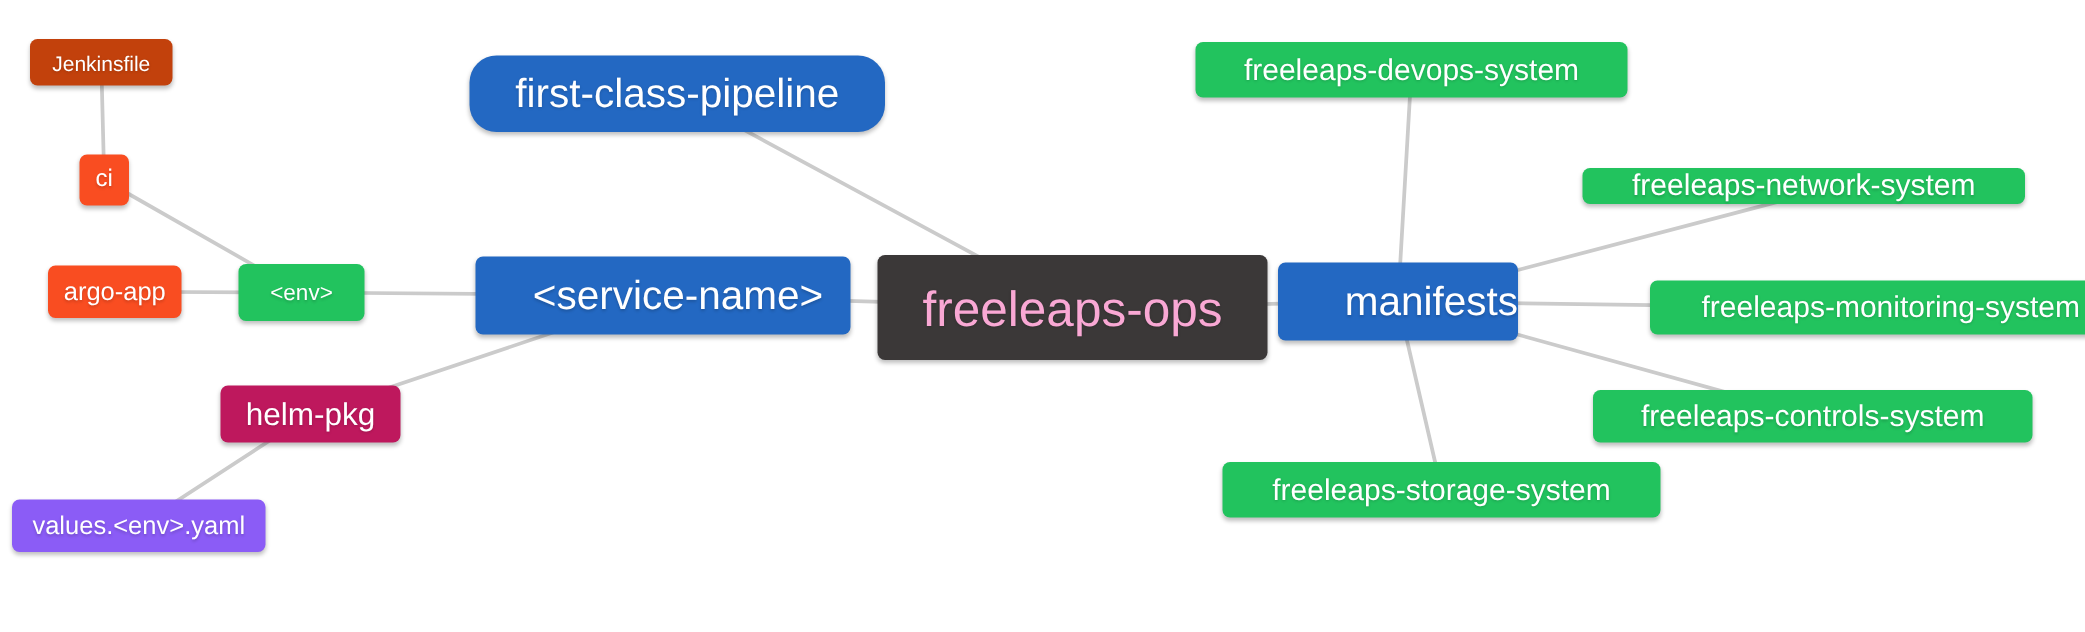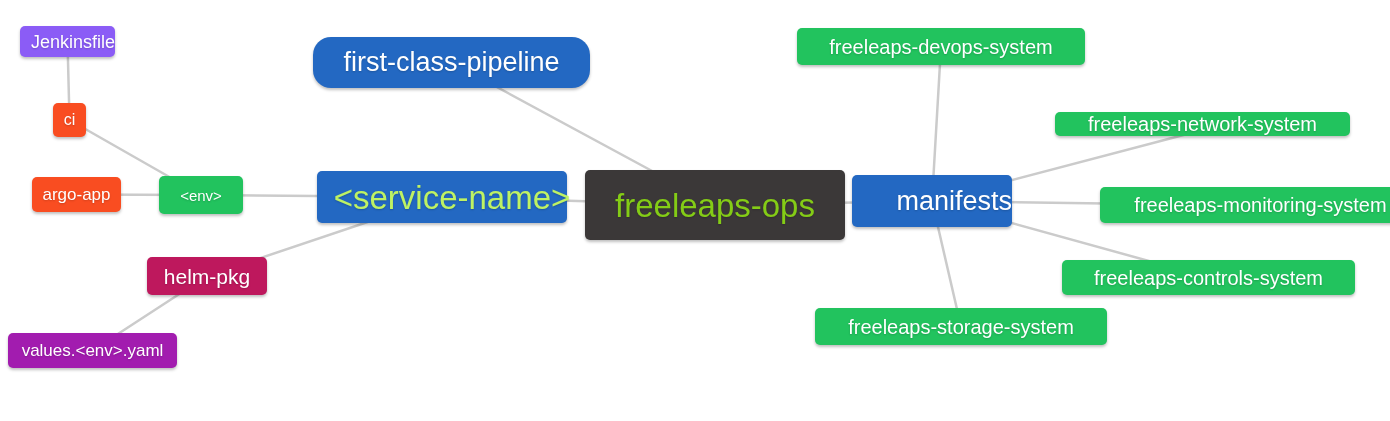--- a/index.html
+++ b/index.html
@@ -54,45 +54,45 @@
       <line x1="92.5" y1="350.5" x2="207" y2="276" stroke="#cbcbcb" stroke-width="2.5" stroke-linecap="round"></line>
       <line x1="451.5" y1="62.5" x2="715" y2="205" stroke="#cbcbcb" stroke-width="2.5" stroke-linecap="round"></line>
       <line x1="442" y1="197" x2="715" y2="205" stroke="#cbcbcb" stroke-width="2.5" stroke-linecap="round"></line>
       <line x1="715" y1="205" x2="932" y2="201" stroke="#cbcbcb" stroke-width="2.5" stroke-linecap="round"></line>
       <line x1="932" y1="201" x2="941" y2="46.5" stroke="#cbcbcb" stroke-width="2.5" stroke-linecap="round"></line>
       <line x1="932" y1="201" x2="1202.5" y2="130" stroke="#cbcbcb" stroke-width="2.5" stroke-linecap="round"></line>
       <line x1="932" y1="201" x2="1212.5" y2="205" stroke="#cbcbcb" stroke-width="2.5" stroke-linecap="round"></line>
       <line x1="932" y1="201" x2="1208.5" y2="277.5" stroke="#cbcbcb" stroke-width="2.5" stroke-linecap="round"></line>
       <line x1="932" y1="201" x2="961" y2="326.5" stroke="#cbcbcb" stroke-width="2.5" stroke-linecap="round"></line>
     </svg>
-    <div class="node" style="left: 20px; top: 26px; width: 95px; height: 31px; font-size: 18px; background: #8b5cf6; color: rgb(255, 255, 255); justify-content: flex-end;">
+    <div class="node" style="left: 20px; top: 26px; width: 95px; height: 31px; font-size: 14px; background: #c2410c; color: rgb(255, 255, 255);">
       <span>Jenkinsfile</span>
     </div>
     <div class="node" style="left: 53px; top: 103px; width: 33px; height: 34px; font-size: 16px; background: rgb(249, 77, 33); color: rgb(255, 255, 255);">
       <span>ci</span>
     </div>
     <div class="node" style="left: 32px; top: 177px; width: 89px; height: 35px; font-size: 17px; background: rgb(249, 77, 33); color: rgb(255, 255, 255);">
       <span>argo-app</span>
     </div>
     <div class="node" style="left: 159px; top: 176px; width: 84px; height: 38px; font-size: 15px; background: rgb(34, 195, 94); color: rgb(255, 255, 255);">
       <span>&lt;env&gt;</span>
     </div>
     <div class="node" style="left: 147px; top: 257px; width: 120px; height: 38px; font-size: 21px; background: #be185d; color: rgb(255, 255, 255);">
       <span>helm-pkg</span>
     </div>
-    <div class="node" style="left: 8px; top: 333px; width: 169px; height: 35px; font-size: 17px; background: #a21caf; color: rgb(255, 255, 255);">
+    <div class="node" style="left: 8px; top: 333px; width: 169px; height: 35px; font-size: 17px; background: #8b5cf6; color: rgb(255, 255, 255);">
       <span>values.&lt;env&gt;.yaml</span>
     </div>
     <div class="node" style="left: 313px; top: 37px; width: 277px; height: 51px; font-size: 27px; background: rgb(35, 104, 194); color: rgb(255, 255, 255); border-radius: 18px;">
       <span>first-class-pipeline</span>
     </div>
-    <div class="node" style="left: 317px; top: 171px; width: 250px; height: 52px; font-size: 33px; background: rgb(35, 104, 194); color: #bef264; padding-left: 20px;">
+    <div class="node" style="left: 317px; top: 171px; width: 250px; height: 52px; font-size: 27px; background: rgb(35, 104, 194); color: #ffffff; padding-left: 20px;">
       <span>&lt;service-name&gt;</span>
     </div>
-    <div class="node" style="left: 585px; top: 170px; width: 260px; height: 70px; font-size: 33px; background: rgb(59, 56, 56); color: #84cc16;">
+    <div class="node" style="left: 585px; top: 170px; width: 260px; height: 70px; font-size: 33px; background: rgb(59, 56, 56); color: #f9a8d4;">
       <span>freeleaps-ops</span>
     </div>
     <div class="node" style="left: 852px; top: 175px; width: 160px; height: 52px; font-size: 27px; background: rgb(35, 104, 194); color: rgb(255, 255, 255); justify-content: flex-end;">
       <span>manifests</span>
     </div>
     <div class="node" style="left: 797px; top: 28px; width: 288px; height: 37px; font-size: 20px; background: rgb(34, 195, 94); color: rgb(255, 255, 255);">
       <span>freeleaps-devops-system</span>
     </div>
     <div class="node" style="left: 1055px; top: 112px; width: 295px; height: 24px; font-size: 20px; background: rgb(34, 195, 94); color: rgb(255, 255, 255);">
       <span>freeleaps-network-system</span>

